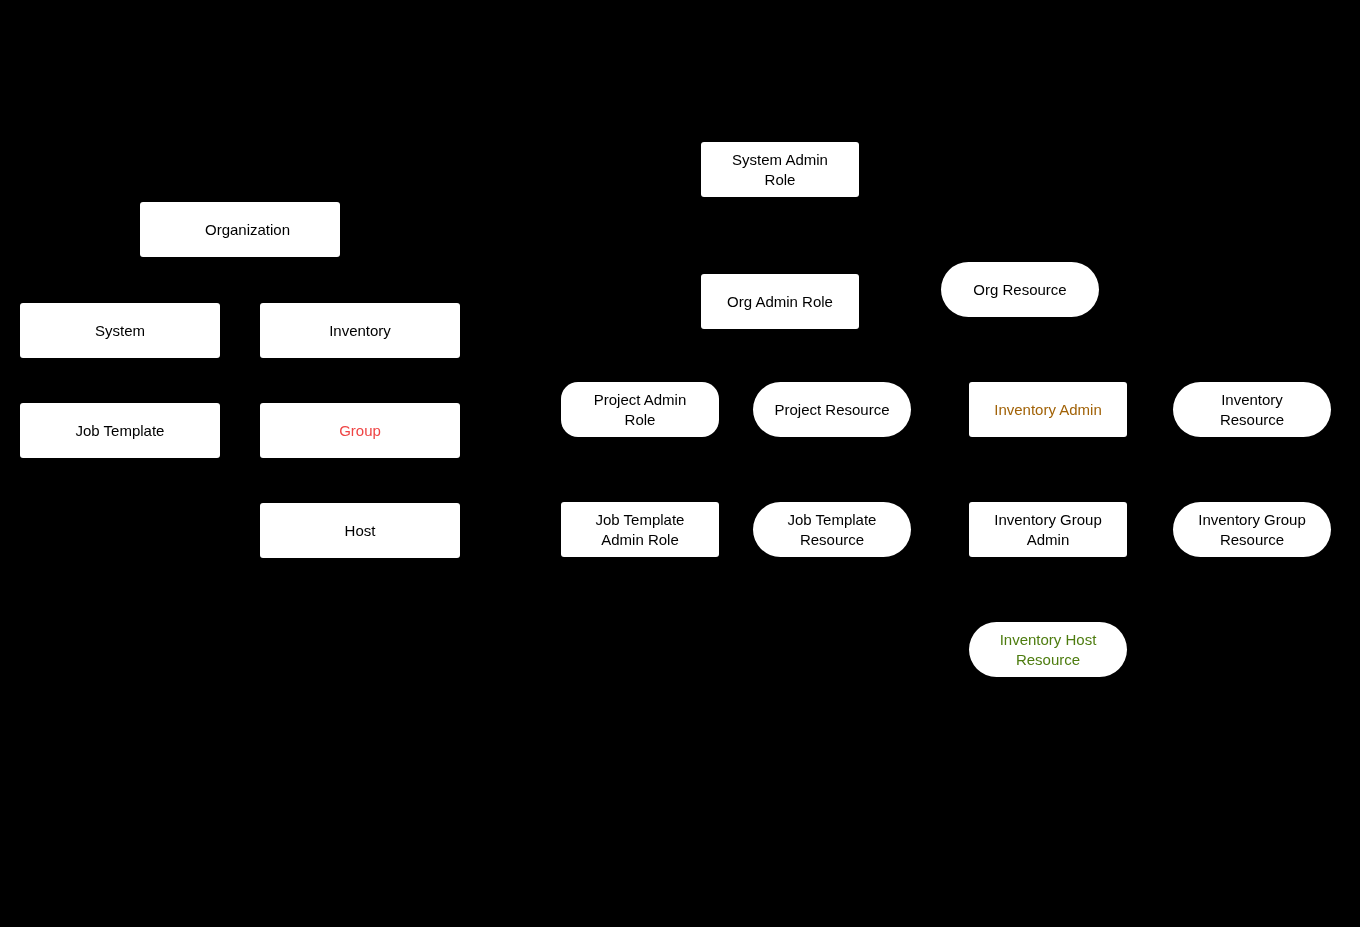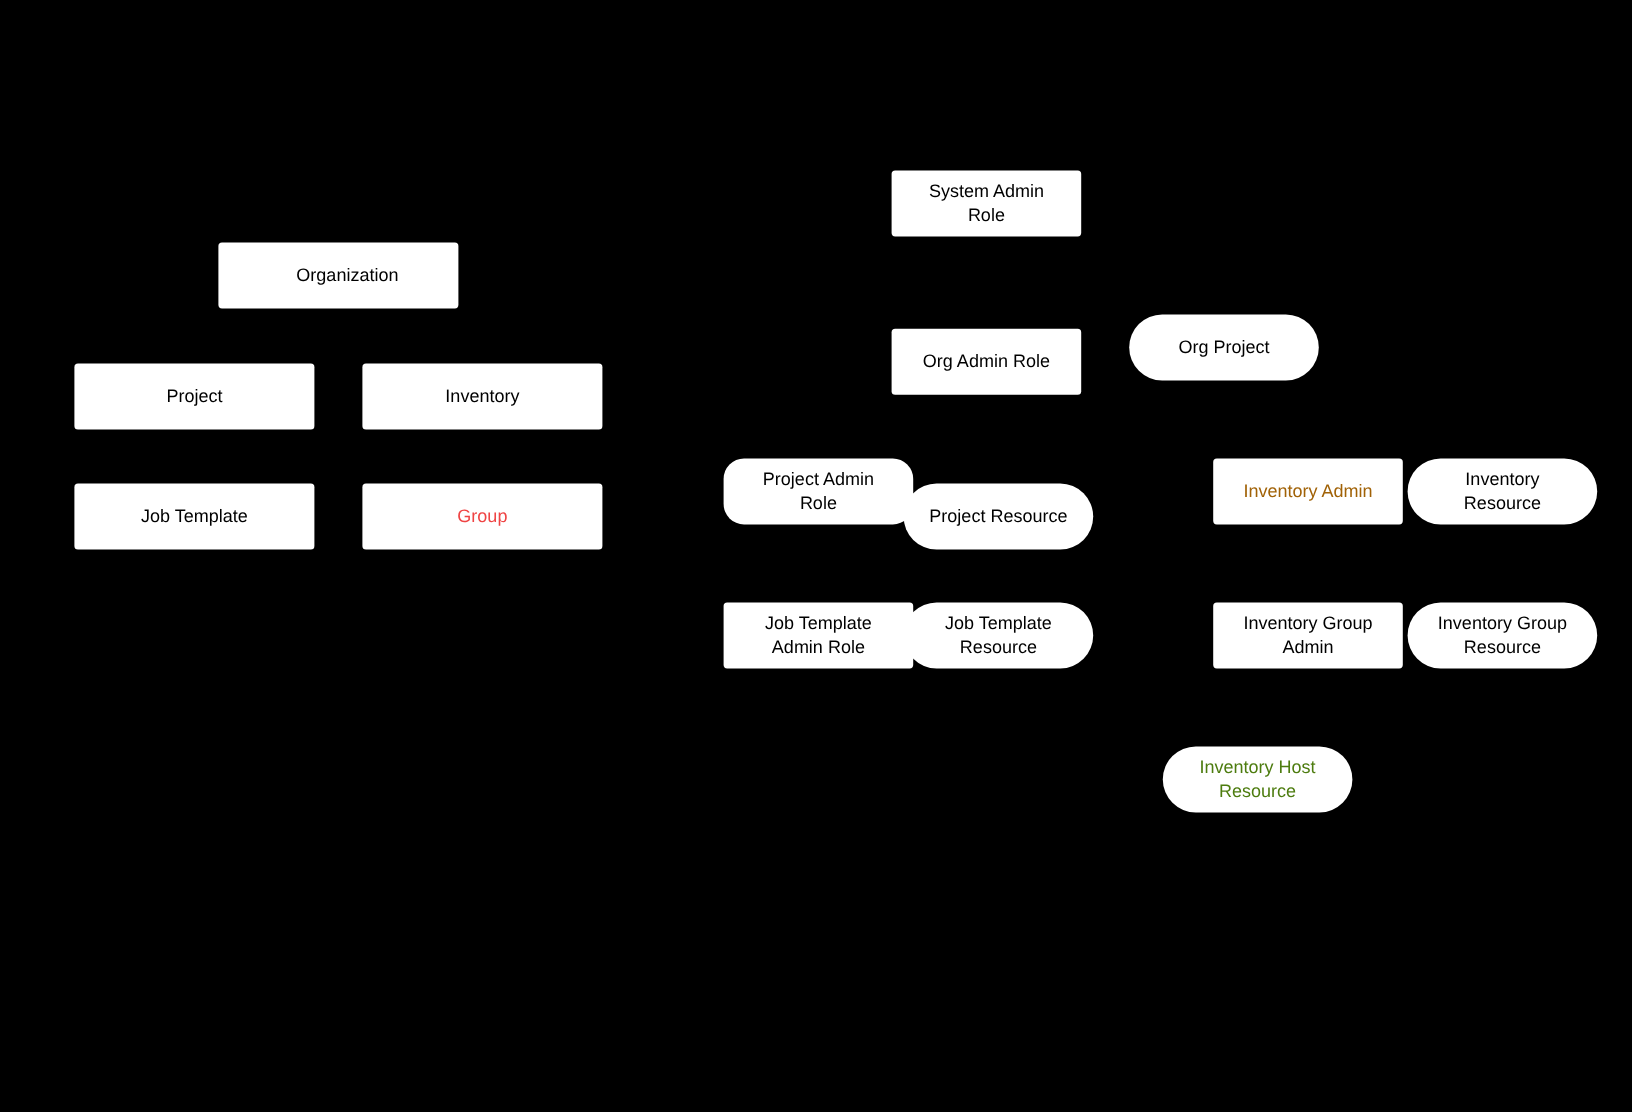--- a/index.html
+++ b/index.html
@@ -24,43 +24,43 @@
     justify-content: center;
     text-align: center;
     font-size: 15px;
     line-height: 1.28;
     box-sizing: border-box;
     padding: 2px 6px;
     white-space: pre-line;
   }
   .node.rect {
     border-radius: 3px;
-    margin-left: 42px;
   }
   .node.pill {
     border-radius: 999px;
   }
 </style>
 </head>
 <body>
 
 <div id="canvas">
 
 <div class="node rect" style="left: 140px; top: 202px; width: 200px; height: 55px; background: rgb(255, 255, 255); color: rgb(0, 0, 0); padding-left: 21px;">Organization</div>
-    <div class="node rect" style="left: 20px; top: 303px; width: 200px; height: 55px; background: rgb(255, 255, 255); color: rgb(0, 0, 0);">Project</div>
+    <div class="node rect" style="left: 20px; top: 303px; width: 200px; height: 55px; background: rgb(255, 255, 255); color: rgb(0, 0, 0);">System</div>
     <div class="node rect" style="left: 260px; top: 303px; width: 200px; height: 55px; background: rgb(255, 255, 255); color: rgb(0, 0, 0);">Inventory</div>
     <div class="node rect" style="left: 20px; top: 403px; width: 200px; height: 55px; background: rgb(255, 255, 255); color: rgb(0, 0, 0);">Job Template</div>
     <div class="node rect" style="left: 260px; top: 403px; width: 200px; height: 55px; background: rgb(255, 255, 255); color: #ef4444;">Group</div>
+    <div class="node rect" style="left: 260px; top: 503px; width: 200px; height: 55px; background: rgb(255, 255, 255); color: rgb(0, 0, 0);">Host</div>
     <div class="node rect" style="left: 701px; top: 142px; width: 158px; height: 55px; background: rgb(255, 255, 255); color: rgb(0, 0, 0);">System Admin
 Role</div>
     <div class="node rect" style="left: 701px; top: 274px; width: 158px; height: 55px; background: rgb(255, 255, 255); color: rgb(0, 0, 0);">Org Admin Role</div>
-    <div class="node pill" style="left: 941px; top: 262px; width: 158px; height: 55px; background: rgb(255, 255, 255); color: rgb(0, 0, 0);">Org Project</div>
+    <div class="node pill" style="left: 941px; top: 262px; width: 158px; height: 55px; background: rgb(255, 255, 255); color: rgb(0, 0, 0);">Org Resource</div>
     <div class="node rect" style="left: 561px; top: 382px; width: 158px; height: 55px; background: rgb(255, 255, 255); color: rgb(0, 0, 0); border-radius: 17px;">Project Admin
 Role</div>
-    <div class="node pill" style="left: 753px; top: 382px; width: 158px; height: 55px; background: rgb(255, 255, 255); color: rgb(0, 0, 0); margin-top: 21px;">Project Resource</div>
+    <div class="node pill" style="left: 753px; top: 382px; width: 158px; height: 55px; background: rgb(255, 255, 255); color: rgb(0, 0, 0);">Project Resource</div>
     <div class="node rect" style="left: 969px; top: 382px; width: 158px; height: 55px; background: rgb(255, 255, 255); color: #a16207;">Inventory Admin</div>
     <div class="node pill" style="left: 1173px; top: 382px; width: 158px; height: 55px; background: rgb(255, 255, 255); color: rgb(0, 0, 0);">Inventory
 Resource</div>
     <div class="node rect" style="left: 561px; top: 502px; width: 158px; height: 55px; background: rgb(255, 255, 255); color: rgb(0, 0, 0);">Job Template
 Admin Role</div>
     <div class="node pill" style="left: 753px; top: 502px; width: 158px; height: 55px; background: rgb(255, 255, 255); color: rgb(0, 0, 0);">Job Template
 Resource</div>
     <div class="node rect" style="left: 969px; top: 502px; width: 158px; height: 55px; background: rgb(255, 255, 255); color: rgb(0, 0, 0);">Inventory Group
 Admin</div>
     <div class="node pill" style="left: 1173px; top: 502px; width: 158px; height: 55px; background: rgb(255, 255, 255); color: rgb(0, 0, 0);">Inventory Group

